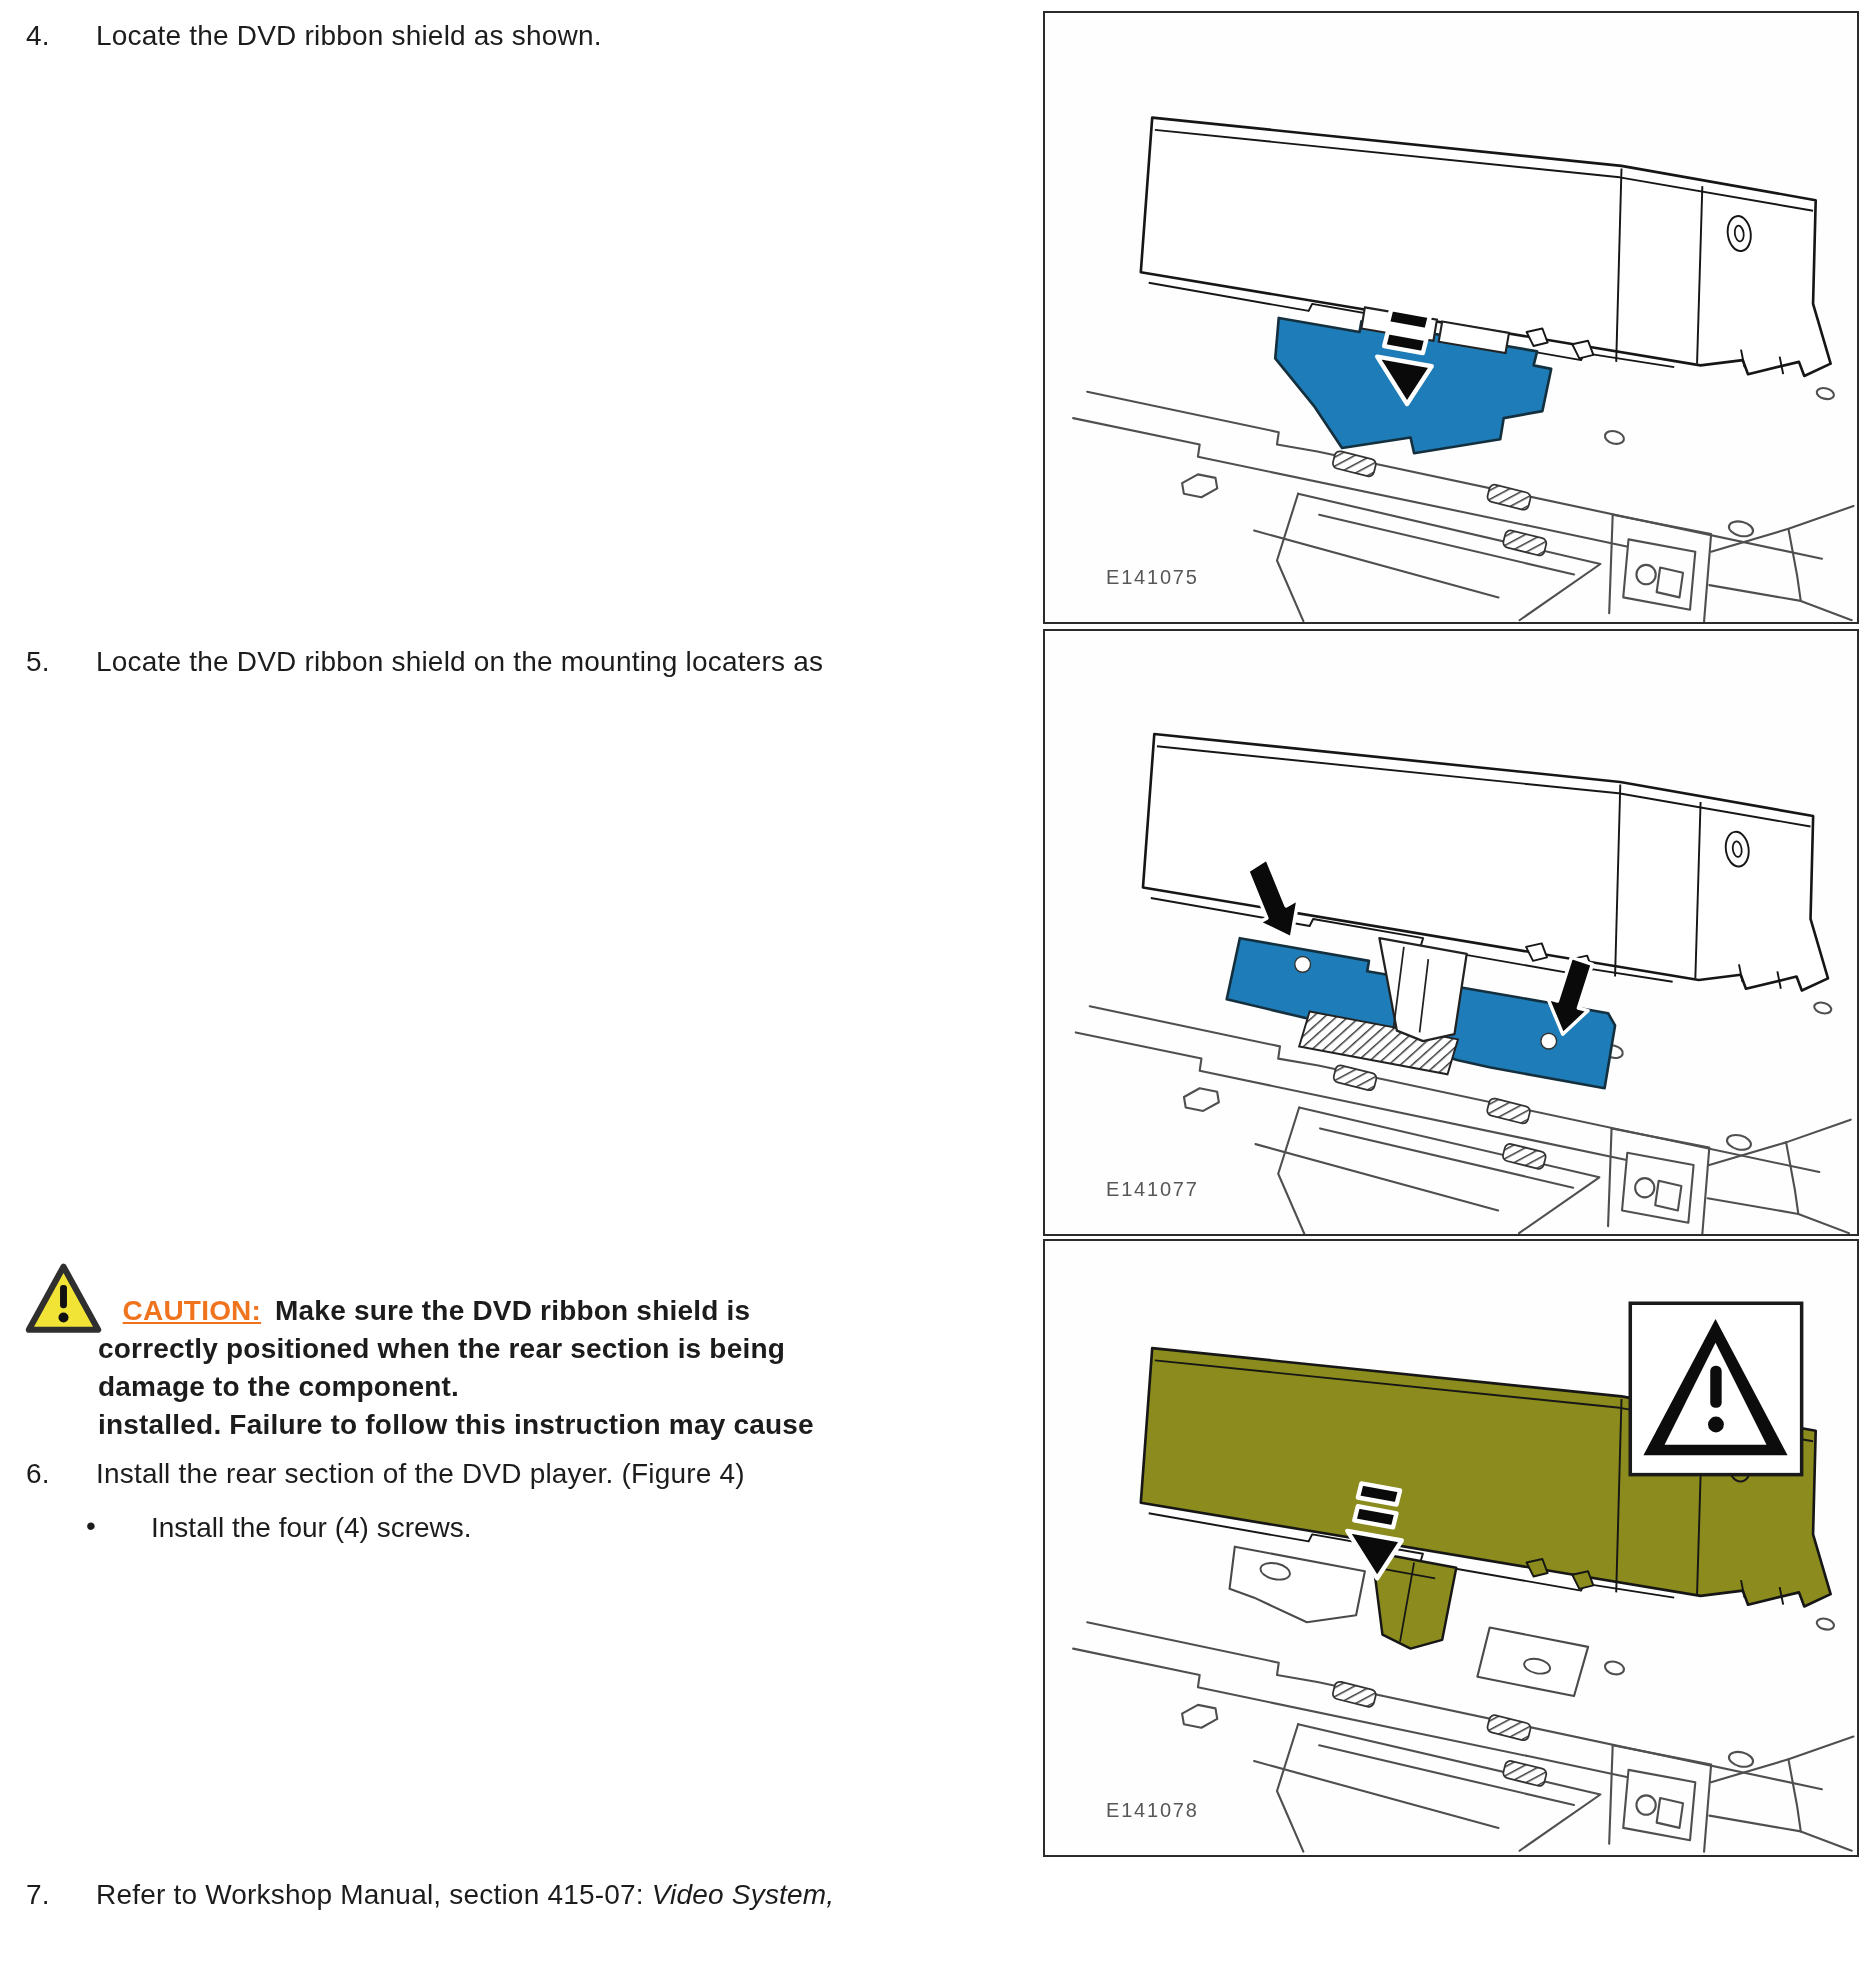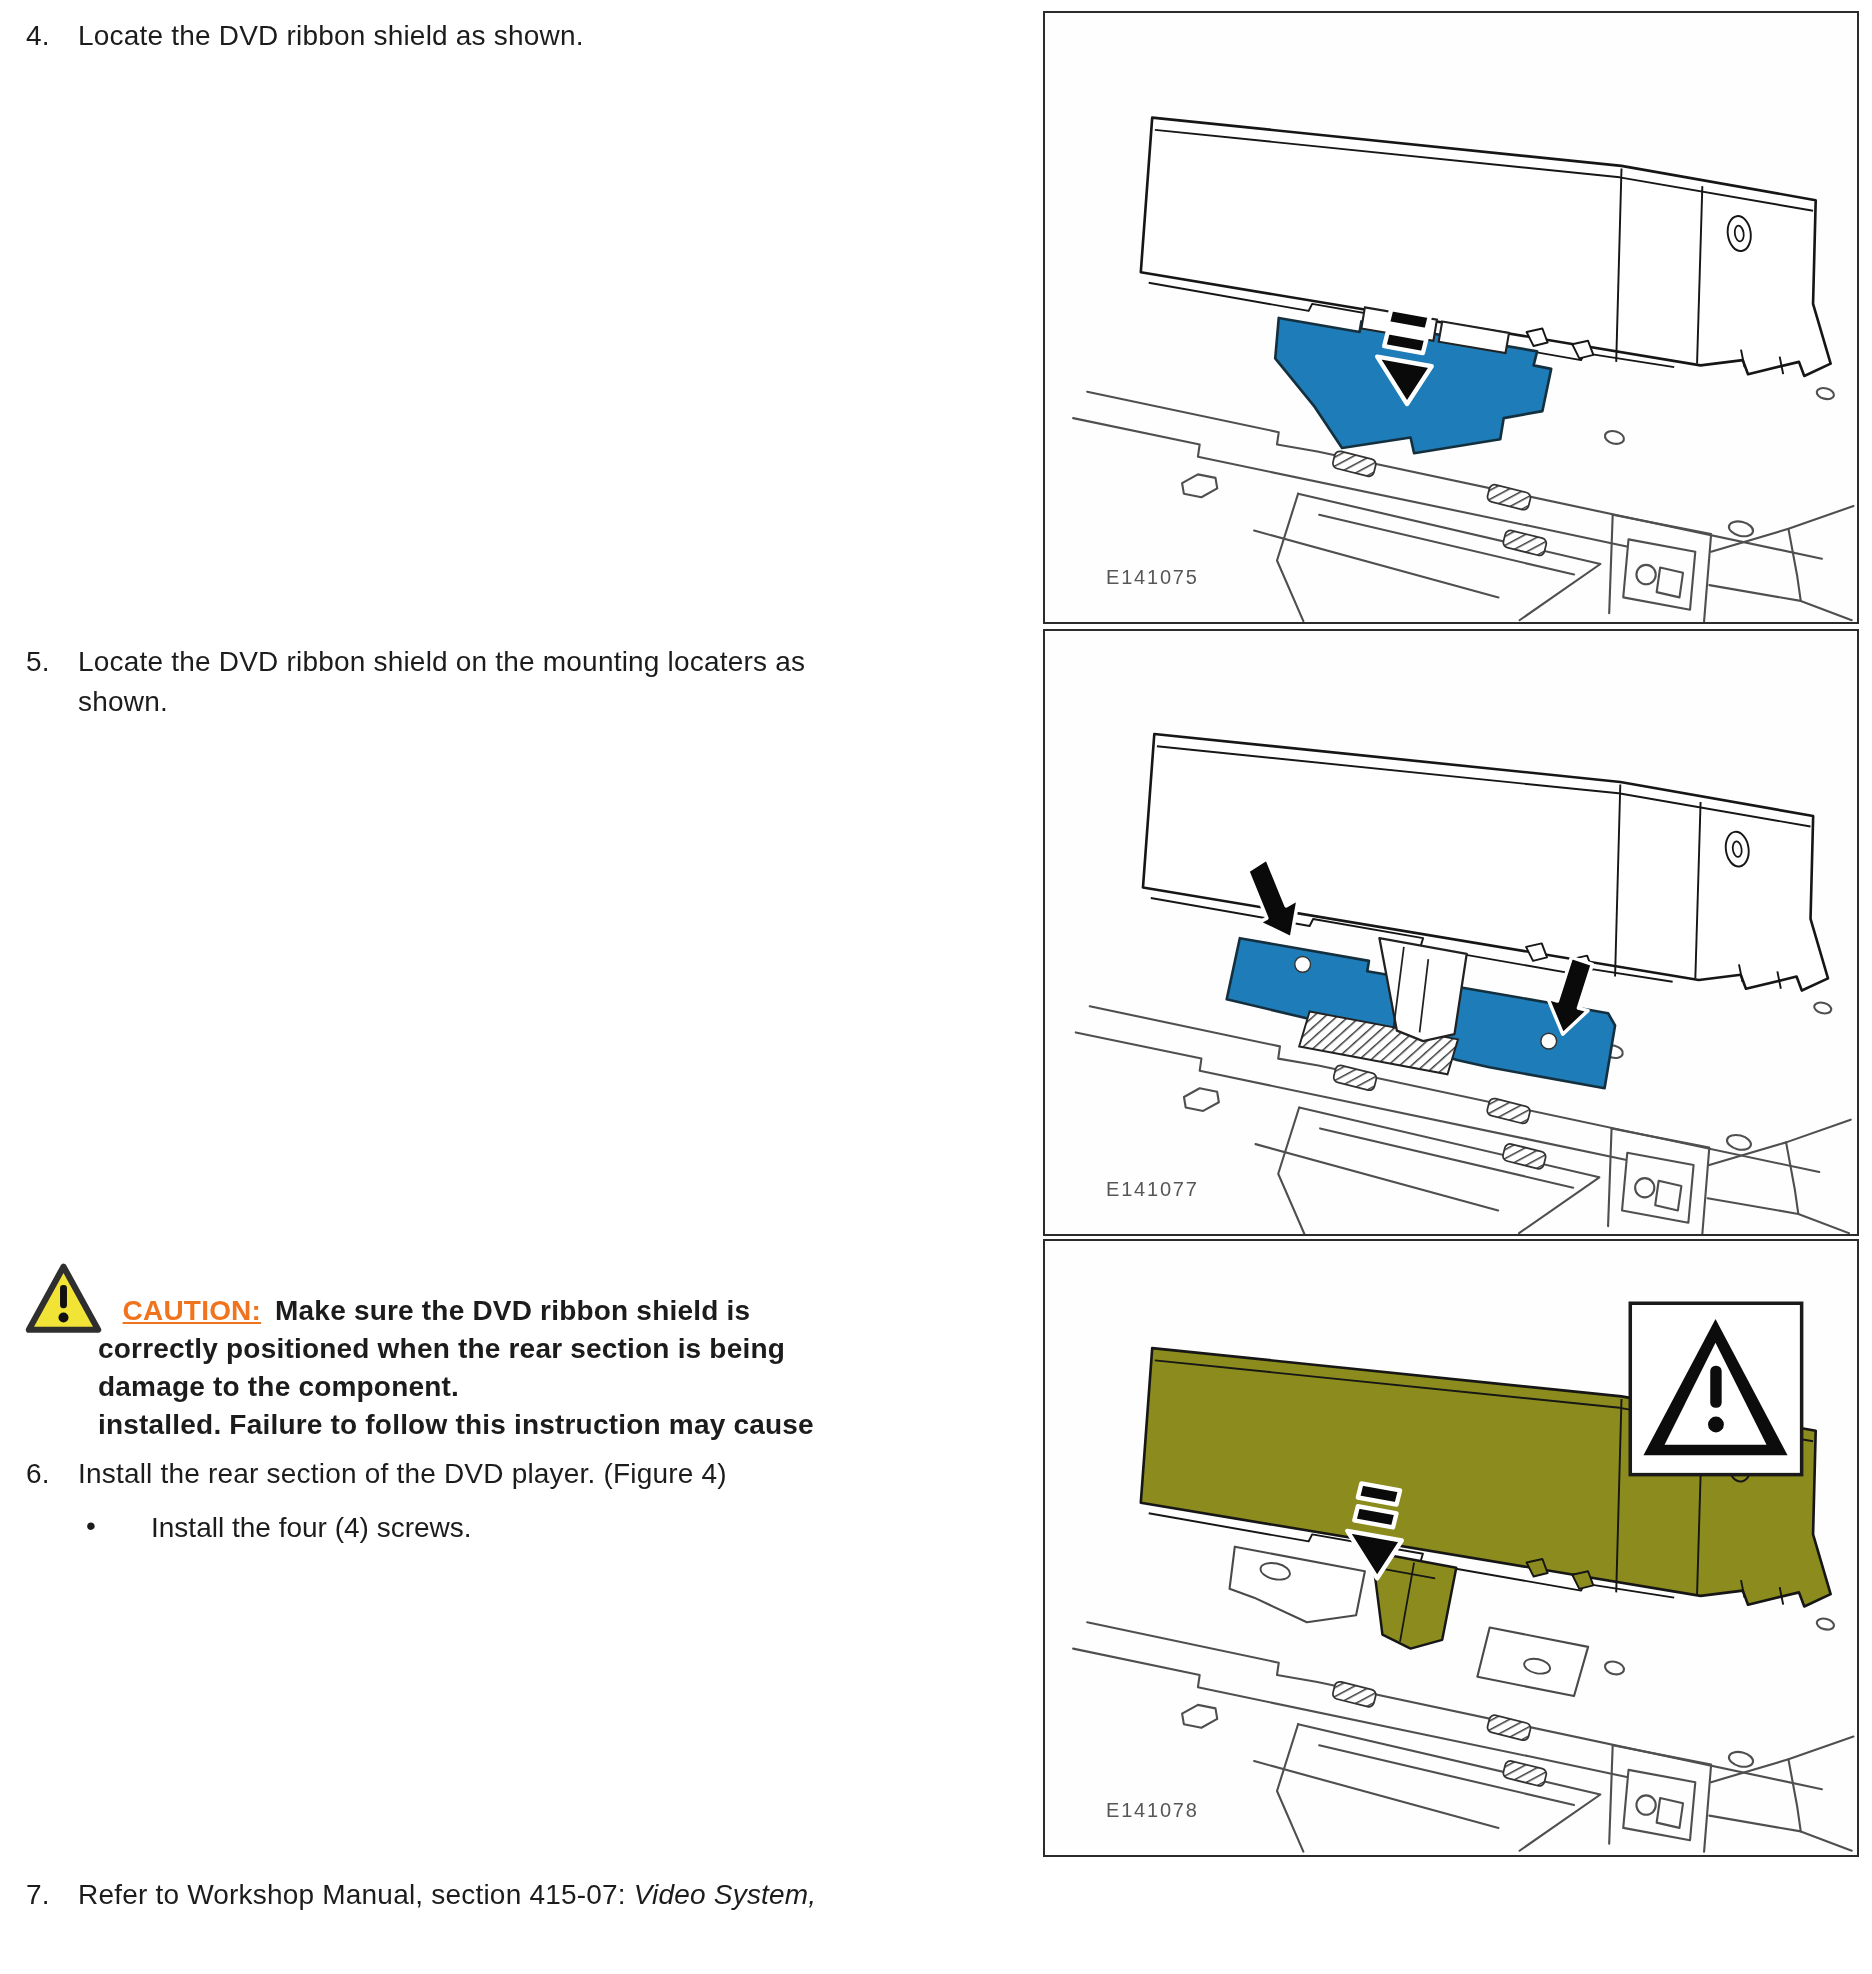--- a/index.html
+++ b/index.html
@@ -2,21 +2,21 @@
 <html style="font-size:14px"><head>
 <meta charset="utf-8">
 <style>
   html,body{margin:0;padding:0;}
   body{
     width:1872px;height:1974px;position:relative;background:#ffffff;
     font-family:"Liberation Sans", sans-serif;color:#1c1c1c;overflow:hidden;
   }
   .step{position:absolute;font-size:28px;line-height:40px;letter-spacing:0.2px;}
   .step .num{position:absolute;left:0;top:0;}
-  .step .body{margin-left:52px;}
+  .step .body{margin-left:70px;}
   .step .line{display:block;}
   .bullet-line{position:absolute;font-size:28px;line-height:40px;}
   .bullet-line .dot{position:absolute;left:0;top:-1.8px;}
   .bullet-line .btxt{margin-left:65px;display:inline-block;}
   .caution-text{position:absolute;left:98px;top:1292px;width:939px;
     font-size:28px;line-height:38px;font-weight:bold;letter-spacing:0.2px;}
   .caution-text .spacer{display:inline-block;width:24.6px;}
   .caution-text .clabel{margin-right:14px;text-decoration:underline;}
   .caution-text .cline{display:block;}
   .it{font-style:italic;}
@@ -89,21 +89,20 @@
   <span class="num">4.</span>
   <div class="body">
     <span class="line">Locate the DVD ribbon shield as shown.</span>
   </div>
 </div>
 
 <div class="step" style="left:26px;top:642px;">
   <span class="num">5.</span>
   <div class="body">
     <span class="line">Locate the DVD ribbon shield on the mounting locaters as</span>
-    <span class="line">shown.</span>
   </div>
 </div>
 
 <svg class="caution-icon" viewBox="0 0 100 100">
   <path d="M50 6 L95 88 L5 88 Z" stroke="#2f2f2f" stroke-width="8" stroke-linejoin="round" fill="#f2e436"></path>
   <rect x="45.5" y="30" width="9" height="30" rx="4" fill="#111"></rect>
   <circle cx="50" cy="72" r="6.5" fill="#111"></circle>
 </svg>
 
 <div class="caution-text">

